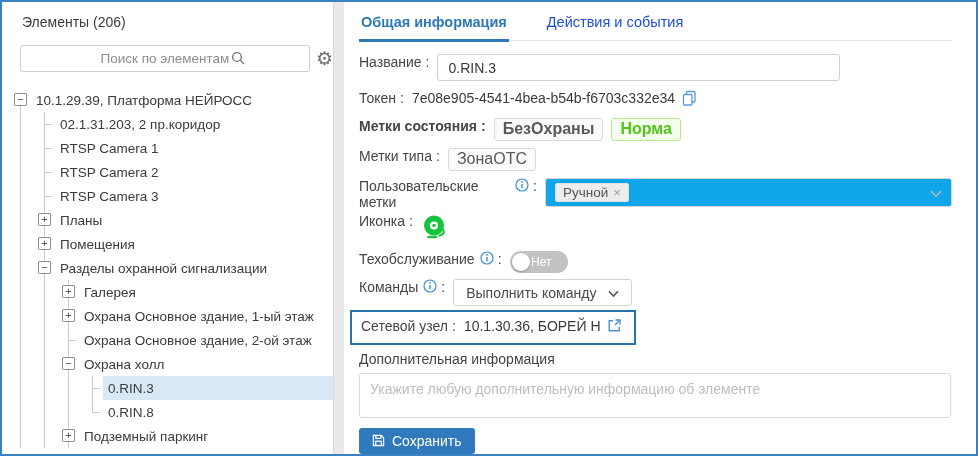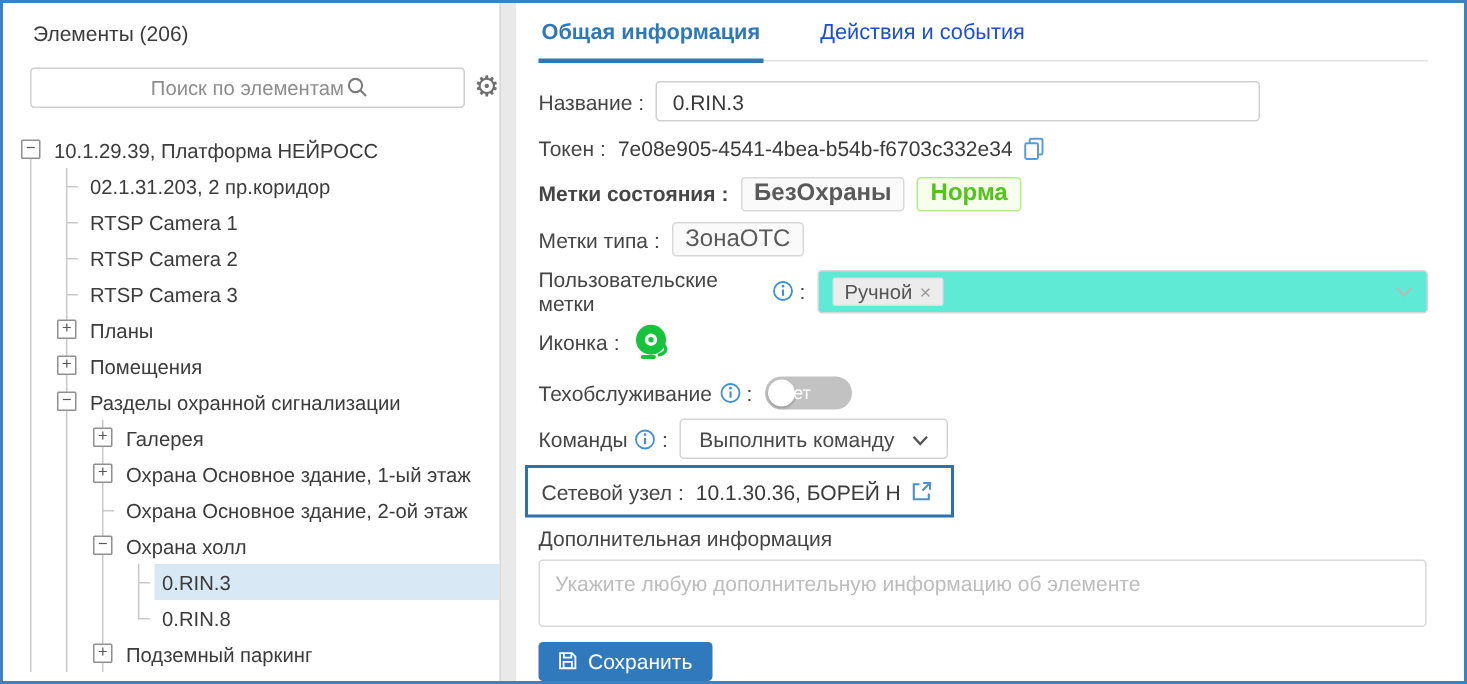--- a/index.html
+++ b/index.html
@@ -49,21 +49,21 @@
 
   
   .gutter { width: 11px; flex: none; background: #e9e9e9; border-left: 1px solid #d8d8d8; }
 
   
   .content { flex: 1; padding: 8px 24px 0 15px; display: flex; flex-direction: column; overflow: hidden; }
   .tabbar { display: flex; gap: 36px; border-bottom: 1px solid #e2e2e2; }
   .tab { font-size: 14.5px; color: #1d4ed8; padding: 4px 2px 9px 2px; cursor: pointer; }
   .tab.active { color: #2e78b8; font-weight: bold; border-bottom: 3px solid #2e78b8; margin-bottom: -2px; }
 
-  .row { display: flex; align-items: center; font-size: 14px; color: #454545; }
+  .row { display: flex; font-size: 14px; color: #454545; }
   .colon { margin: 0 8px 0 4px; color: #454545; }
   .val { color: #3a3a3a; }
 
   .row-name { margin-top: 13px; }
   .text-input {
     width: 403px; height: 27px; border: 1px solid #d0d0d0; border-radius: 3px;
     padding: 0 10px; font-family: inherit; font-size: 14px; color: #383838; outline: none;
   }
   .row-token { margin-top: 9px; height: 18px; }
   .copy-icon { margin-left: 7px; cursor: pointer; display: inline-flex; }
@@ -71,33 +71,33 @@
   .row-tags { margin-top: 10px; height: 24px; font-weight: bold; }
   .row-tags2 { margin-top: 7px; height: 24px; }
   .tag { display: inline-flex; align-items: center; height: 23px; padding: 0 8px; border-radius: 3px;
          font-size: 16px; margin-right: 8px; }
   .tag.default { background:#fafafa; border:1px solid #d9d9d9; color:#595959; }
   .tag.success { background:#f6ffed; border:1px solid #b7eb8f; color:#52c41a; }
 
   .row-usertags { margin-top: 7px; }
   .select-box {
     width: 432px; height: 29px; border: 1px solid #d6d6d6; border-radius: 3px;
-    display: flex; align-items: center; padding: 0 9px; cursor: pointer; background:#5eead4;gap:36px;
+    display: flex; align-items: center; padding: 0 9px; cursor: pointer; background:#0ea5e9;gap:36px;
   }
   .mini-tag { display:inline-flex; align-items:center; background:#ececec; border:1px solid #e0e0e0;
     border-radius:2px; padding:1px 7px; font-size:13.5px; color:#555; }
   .mini-tag .x { margin-left: 5px; color: #9a9a9a; cursor: pointer; font-size: 13px; }
   .select-box .chev { margin-left: auto; }
 
   .row-icon { margin-top: 3px; height: 31px; }
   .row-maint { margin-top: 8px; height: 22px; }
   .toggle { position: relative; width: 58px; height: 22px; border-radius: 11px; background: #c2c2c2; cursor: pointer; flex:none; }
   .toggle .knob { position:absolute; left:2px; top:2px; width:18px; height:18px; border-radius:50%; background:#fff;
      box-shadow: 0 1px 2px rgba(0,0,0,.25); }
-  .toggle .tlabel { position:absolute; right:27px; top:4px; font-size:12px; color:#fff; }
+  .toggle .tlabel { position:absolute; right:16px; top:4px; font-size:12px; color:#fff; }
 
   .row-cmd { margin-top: 6px; }
   .dropdown { display:flex; align-items:center; gap:12px; border:1px solid #d4d4d4; border-radius:3px;
     height:27px; padding:0 12px; font-size:14px; color:#4a4a4a; cursor:pointer; background:#fff; }
 
   .row-net { margin-top: 4px; margin-left: -9px; border: 2px solid #2c73ad; padding: 6px 12px 6px 9px;
     width: fit-content; height: 35px; }
   .ext-icon { margin-left: 6px; display:inline-flex; cursor:pointer; }
 
   .row-doplabel { margin-top: 6px; height: 17px; }

